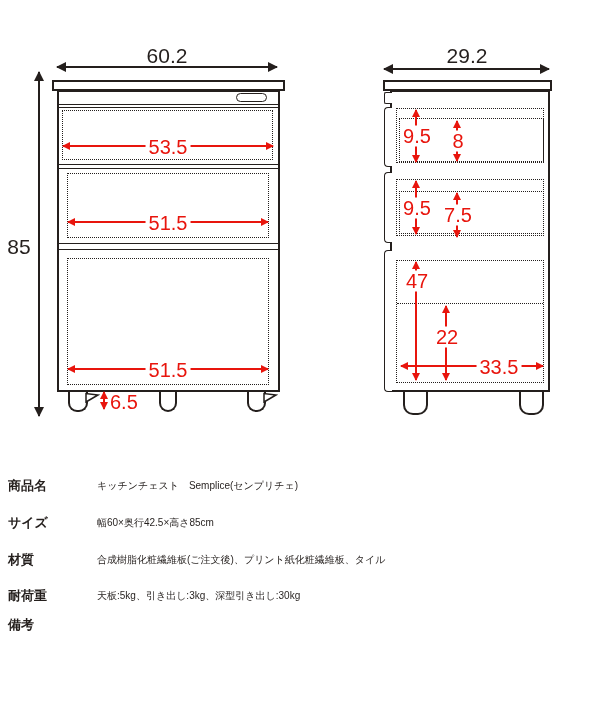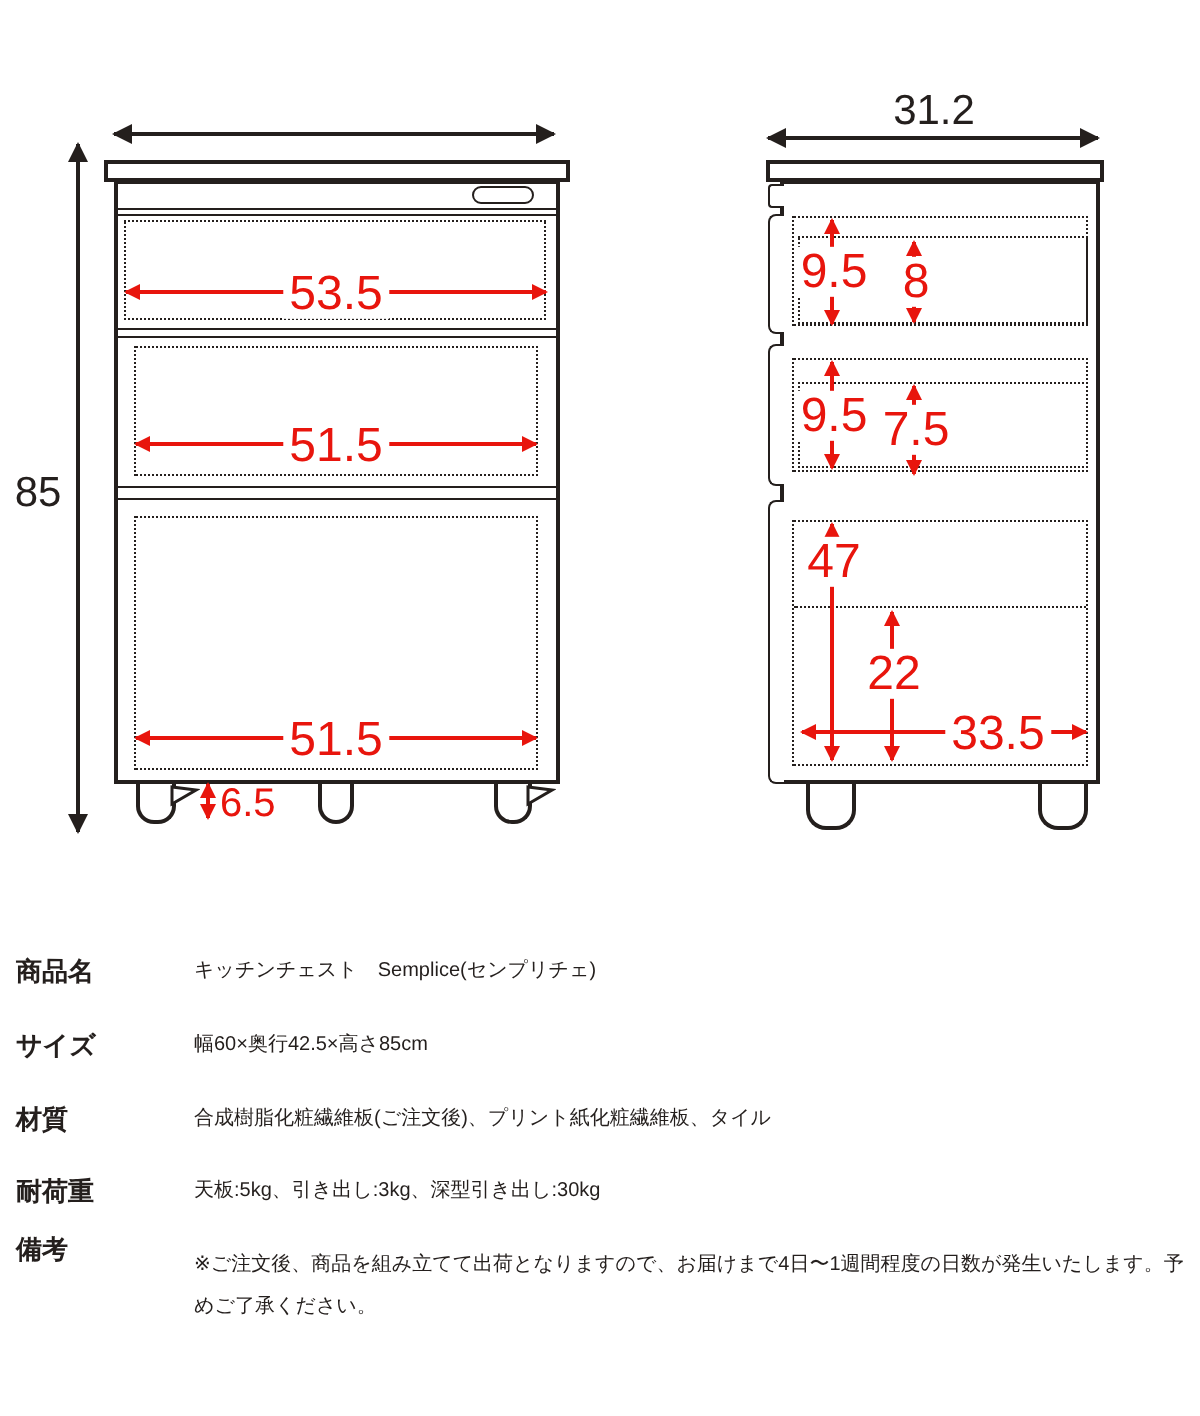--- a/index.html
+++ b/index.html
@@ -37,35 +37,36 @@
   .va::before{ top:-1px; border-bottom:10px solid var(--ink); }
   .va::after{ bottom:-1px; border-top:10px solid var(--ink); }
   .va.red{ border-left-color:var(--red); }
   .va.red::before,.va.red::after{ border-left-width:4px; border-right-width:4px; left:-5px; }
   .va.red::before{ border-bottom-width:8px; border-bottom-color:var(--red); }
   .va.red::after{ border-top-width:8px; border-top-color:var(--red); }
 
   
   .dimnum{ position:absolute; font-size:21px; line-height:1; color:var(--ink); text-align:center; white-space:nowrap; }
   .lab{ position:absolute; left:50%; top:50%; transform:translate(-50%,-50%);
-    font-size:24px; line-height:1.05; color:var(--red); background:#fff; padding:0 3px; white-space:nowrap; }
+    font-size:20px; line-height:1.05; color:var(--red); background:#fff; padding:0 3px; white-space:nowrap; }
   .redtxt{ position:absolute; font-size:20px; line-height:1; color:var(--red); white-space:nowrap; }
 
   
   .srow{ position:absolute; left:8px; width:586px; }
   .slabel{ position:absolute; left:0; top:0; font-size:13px; font-weight:bold; line-height:16px; white-space:nowrap; }
   .svalue{ position:absolute; left:89px; top:0; width:500px; font-size:10px; line-height:16px; }
   .note2{ margin-top:5px; line-height:21px; }
 </style>
 </head>
 <body>
 
 <div class="stage">
 
   <div class="layer">
+    <span class="dimnum" style="left:121px;top:45px;width:92px">60.2</span>
     <div class="ha" style="left:57px;top:66px;width:220px"></div>
 
     <span class="dimnum" style="left:2px;top:236px;width:34px">85</span>
     <div class="va" style="left:38px;top:72px;height:344px"></div>
 
     <div class="box" style="left:52px;top:80px;width:233px;height:11px"></div>
     <div class="box" style="left:57px;top:90px;width:223px;height:302px"></div>
     <div class="hline" style="left:59px;top:104px;width:219px"></div>
     <div class="hline" style="left:59px;top:107px;width:219px"></div>
     <div class="box thin" style="left:236px;top:93px;width:31px;height:9px;border-radius:5px"></div>
@@ -94,21 +95,21 @@
     <div class="caster" style="left:247px;top:392px;width:19px;height:20px"></div>
     <svg class="flag" style="left:263px;top:392px" width="15" height="12" viewBox="0 0 15 12">
       <path d="M1 10 L13 3 L1 1.5 Z" fill="#fff" stroke="#241f1d" stroke-width="1.5"></path>
       </svg>
 
     <div class="va red" style="left:103px;top:392px;height:17px"></div>
     <span class="redtxt" style="left:110px;top:392px">6.5</span>
   </div>
 
   <div class="layer">
-    <span class="dimnum" style="left:421px;top:45px;width:92px">31.2</span>
+    <span class="dimnum" style="left:421px;top:45px;width:92px">29.2</span>
     <div class="ha" style="left:384px;top:68px;width:165px"></div>
 
     <div class="box" style="left:383px;top:80px;width:169px;height:11px"></div>
     <div class="box" style="left:390px;top:90px;width:160px;height:302px"></div>
     <div class="dfront" style="left:384px;top:92px;width:8px;height:12px;border-radius:2px 0 0 2px"></div>
     <div class="dfront" style="left:384px;top:107px;width:8px;height:60px"></div>
     <div class="dfront" style="left:384px;top:172px;width:8px;height:71px"></div>
     <div class="dfront" style="left:384px;top:250px;width:8px;height:142px"></div>
 
     <div class="dot" style="left:396px;top:108px;width:148px;height:55px"></div>
@@ -157,18 +158,17 @@
       <div class="slabel">材質</div>
       <div class="svalue">合成樹脂化粧繊維板(ご注文後)、プリント紙化粧繊維板、タイル</div>
     </div>
     <div class="srow" style="top:588px">
       <div class="slabel">耐荷重</div>
       <div class="svalue">天板:5kg、引き出し:3kg、深型引き出し:30kg</div>
     </div>
     <div class="srow" style="top:617px">
       <div class="slabel">備考</div>
       <div class="svalue">
-        <div class="note2">※ご注文後、商品を組み立てて出荷となりますので、お届けまで4日〜1週間程度の日数が発生いたします。予めご了承ください。</div>
       </div>
     </div>
   </div>
 
 </div>
 
 </body></html>

